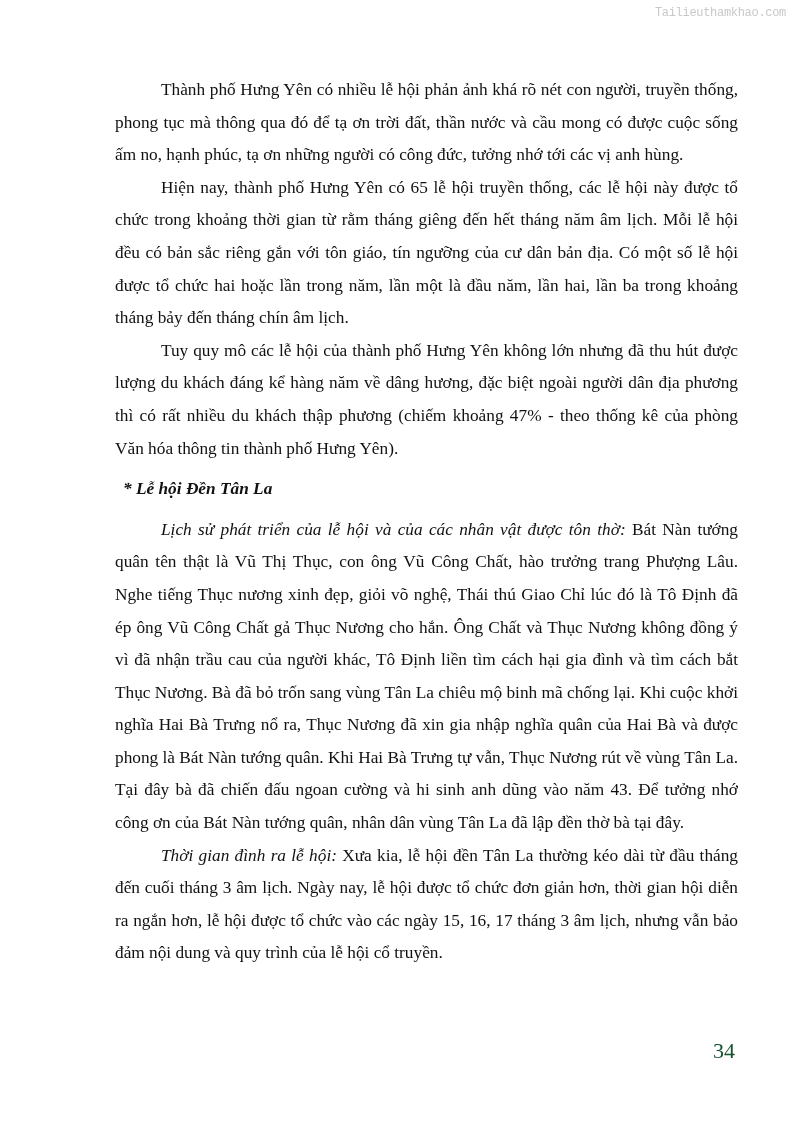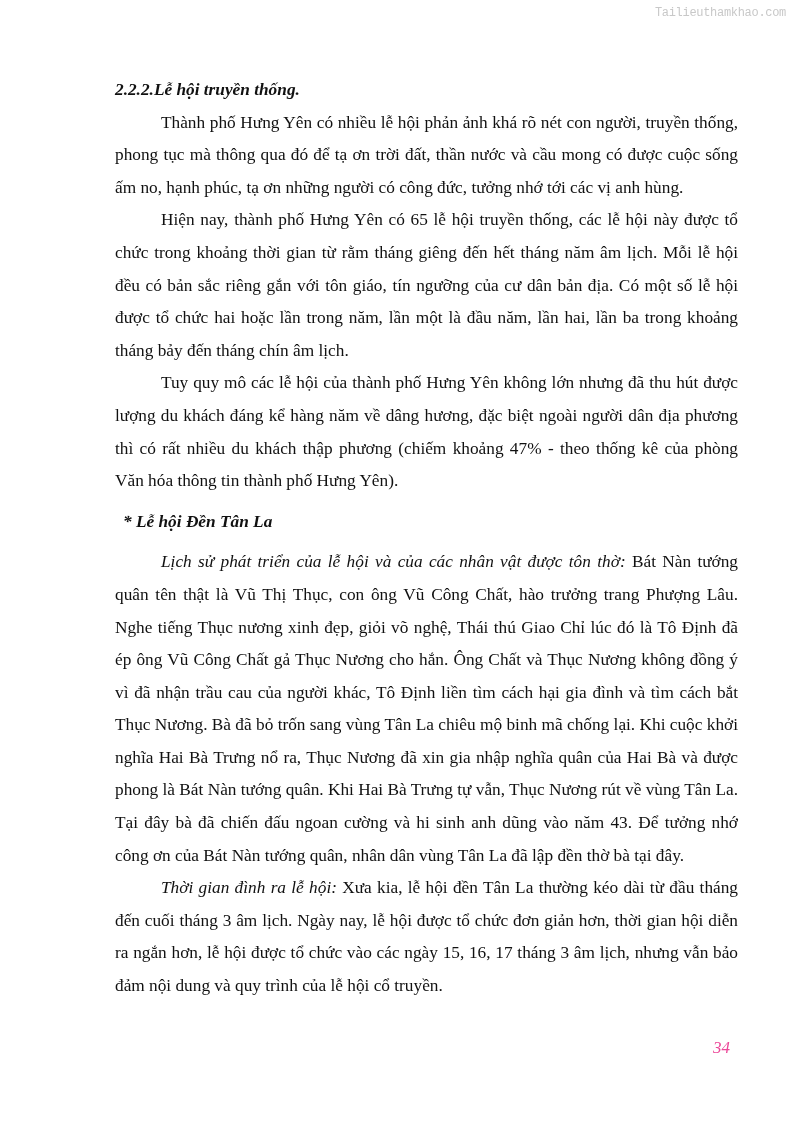--- a/index.html
+++ b/index.html
@@ -13,30 +13,29 @@
       position: absolute; left: 115px; top: 74px; width: 623px;
       font-family: "Liberation Serif", serif; font-size: 17.3px;
       line-height: 32.6px; color: #111;
     }
     .heading { font-weight: bold; font-style: italic; margin: 0; }
     .para { margin: 0; text-align: justify; text-indent: 46px; }
     .subhead { font-weight: bold; font-style: italic; margin: 8px; }
     .em { font-style: italic; }
     .page-number {
       position: absolute; left: 713px; top: 1038px;
-      font-family: "Liberation Serif", serif; font-size: 17px; color: #ec4899; font-style: italic;
+      font-family: "Liberation Serif", serif; font-size: 22px; color: #14532d;
     }
   </style>
 </head>
 <body>
 
 <div class="watermark">Tailieuthamkhao.com</div>
 
 <div class="page">
-  <p class="heading">2.2.2.Lễ hội truyền thống.</p>
   <p class="para">Thành phố Hưng Yên có nhiều lễ hội phản ảnh khá rõ nét con người, truyền thống, phong tục mà thông qua đó để tạ ơn trời đất, thần nước và cầu mong có được cuộc sống ấm no, hạnh phúc, tạ ơn những người có công đức, tưởng nhớ tới các vị anh hùng.</p>
   <p class="para">Hiện nay, thành phố Hưng Yên có 65 lễ hội truyền thống, các lễ hội này được tổ chức trong khoảng thời gian từ rằm tháng giêng đến hết tháng năm âm lịch. Mỗi lễ hội đều có bản sắc riêng gắn với tôn giáo, tín ngưỡng của cư dân bản địa. Có một số lễ hội được tổ chức hai hoặc lần trong năm, lần một là đầu năm, lần hai, lần ba trong khoảng tháng bảy đến tháng chín âm lịch.</p>
   <p class="para">Tuy quy mô các lễ hội của thành phố Hưng Yên không lớn nhưng đã thu hút được lượng du khách đáng kể hàng năm về dâng hương, đặc biệt ngoài người dân địa phương thì có rất nhiều du khách thập phương (chiếm khoảng 47% - theo thống kê của phòng Văn hóa thông tin thành phố Hưng Yên).</p>
   <p class="subhead">* Lễ hội Đền Tân La</p>
   <p class="para"><span class="em">Lịch sử phát triển của lễ hội và của các nhân vật được tôn thờ:</span><span> Bát Nàn tướng quân tên thật là Vũ Thị Thục, con ông Vũ Công Chất, hào trưởng trang Phượng Lâu. Nghe tiếng Thục nương xinh đẹp, giỏi võ nghệ, Thái thú Giao Chỉ lúc đó là Tô Định đã ép ông Vũ Công Chất gả Thục Nương cho hắn. Ông Chất và Thục Nương không đồng ý vì đã nhận trầu cau của người khác, Tô Định liền tìm cách hại gia đình và tìm cách bắt Thục Nương. Bà đã bỏ trốn sang vùng Tân La chiêu mộ binh mã chống lại. Khi cuộc khởi nghĩa Hai Bà Trưng nổ ra, Thục Nương đã xin gia nhập nghĩa quân của Hai Bà và được phong là Bát Nàn tướng quân. Khi Hai Bà Trưng tự vẫn, Thục Nương rút về vùng Tân La. Tại đây bà đã chiến đấu ngoan cường và hi sinh anh dũng vào năm 43. Để tưởng nhớ công ơn của Bát Nàn tướng quân, nhân dân vùng Tân La đã lập đền thờ bà tại đây.</span></p>
   <p class="para"><span class="em">Thời gian đình ra lễ hội:</span><span> Xưa kia, lễ hội đền Tân La thường kéo dài từ đầu tháng đến cuối tháng 3 âm lịch. Ngày nay, lễ hội được tổ chức đơn giản hơn, thời gian hội diễn ra ngắn hơn, lễ hội được tổ chức vào các ngày 15, 16, 17 tháng 3 âm lịch, nhưng vẫn bảo đảm nội dung và quy trình của lễ hội cổ truyền.</span></p>
 </div>
 
 <div class="page-number">34</div>
 

